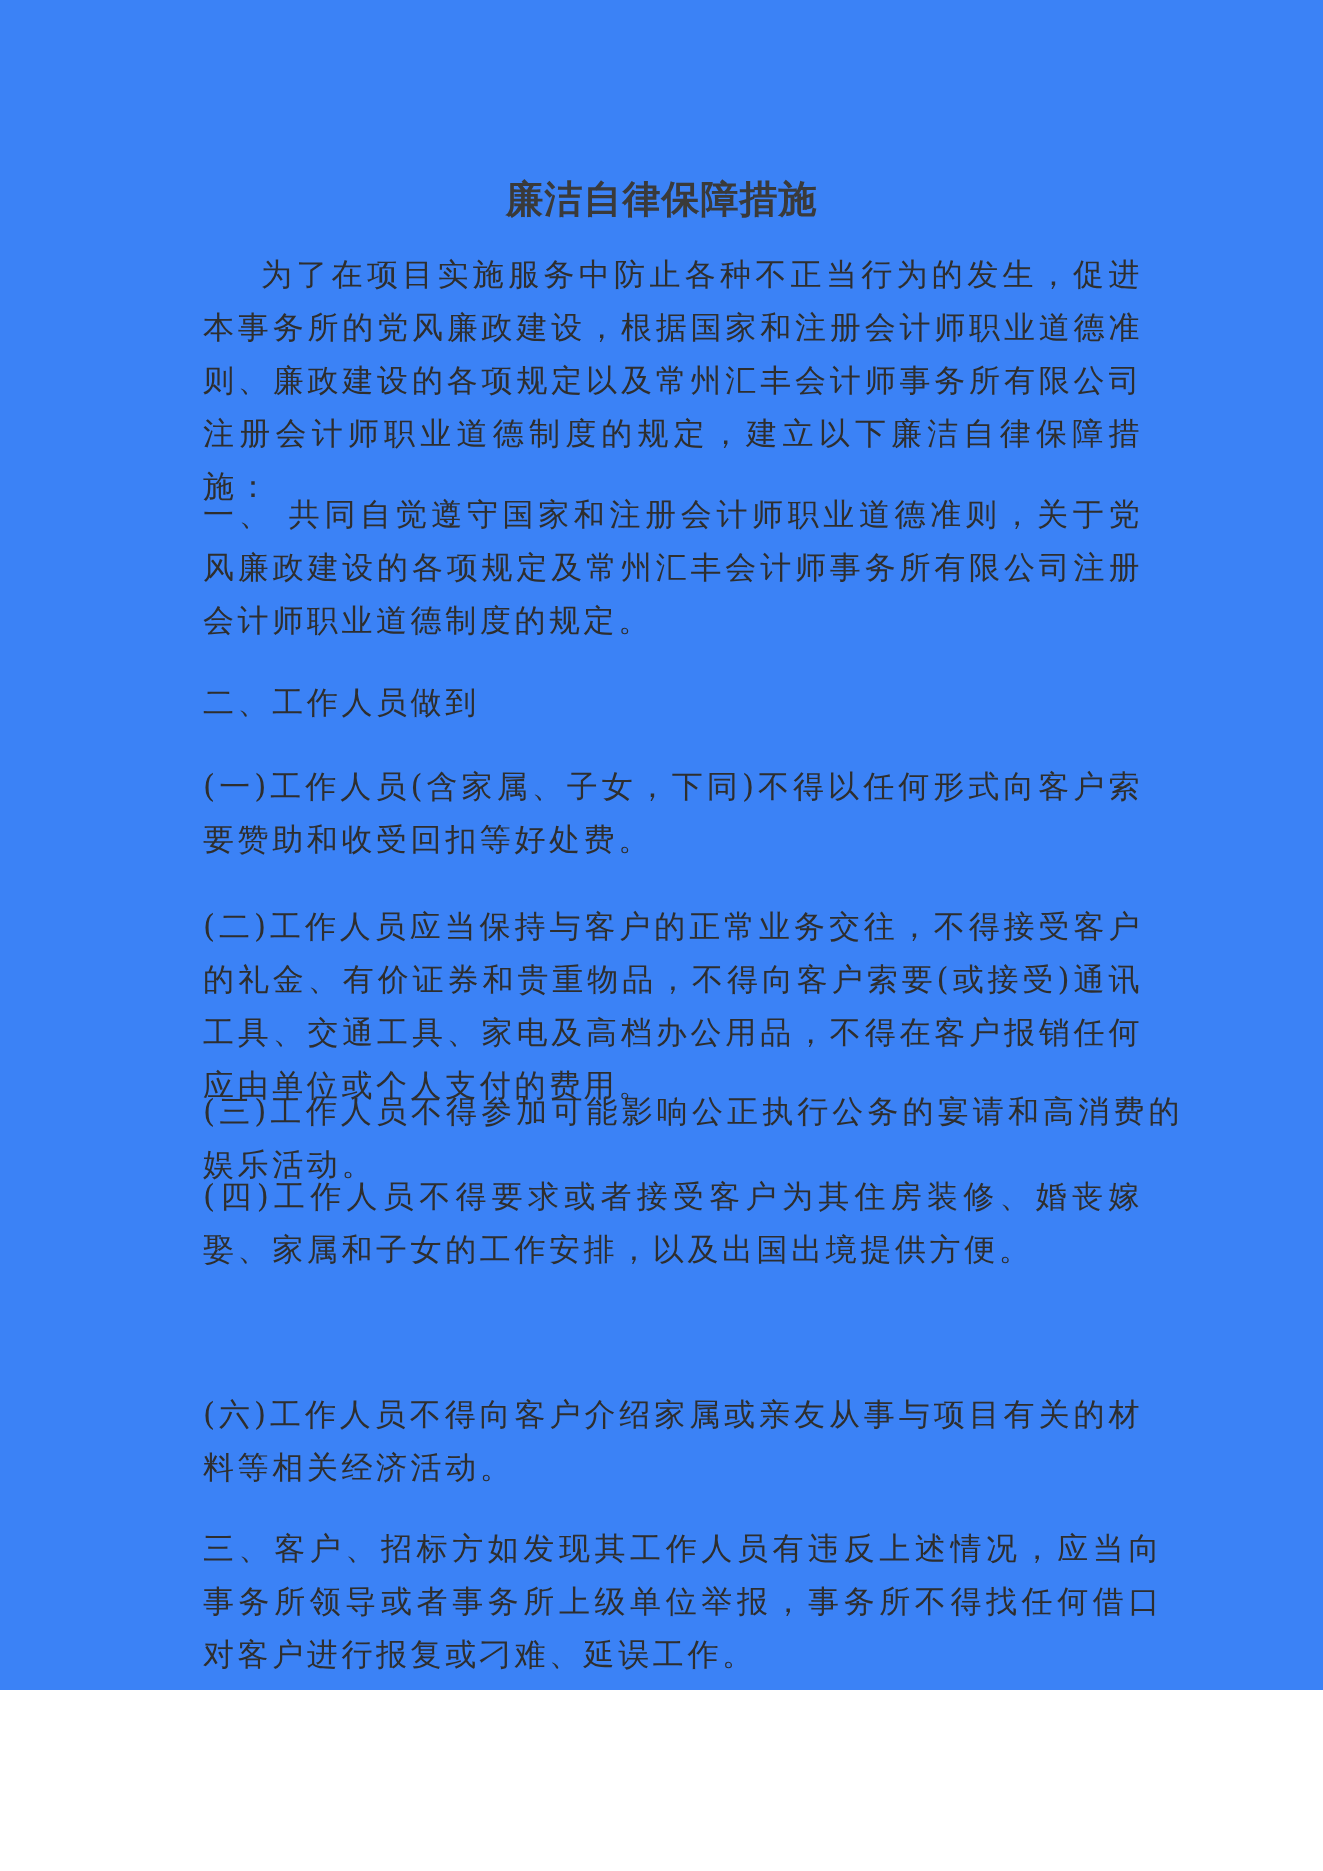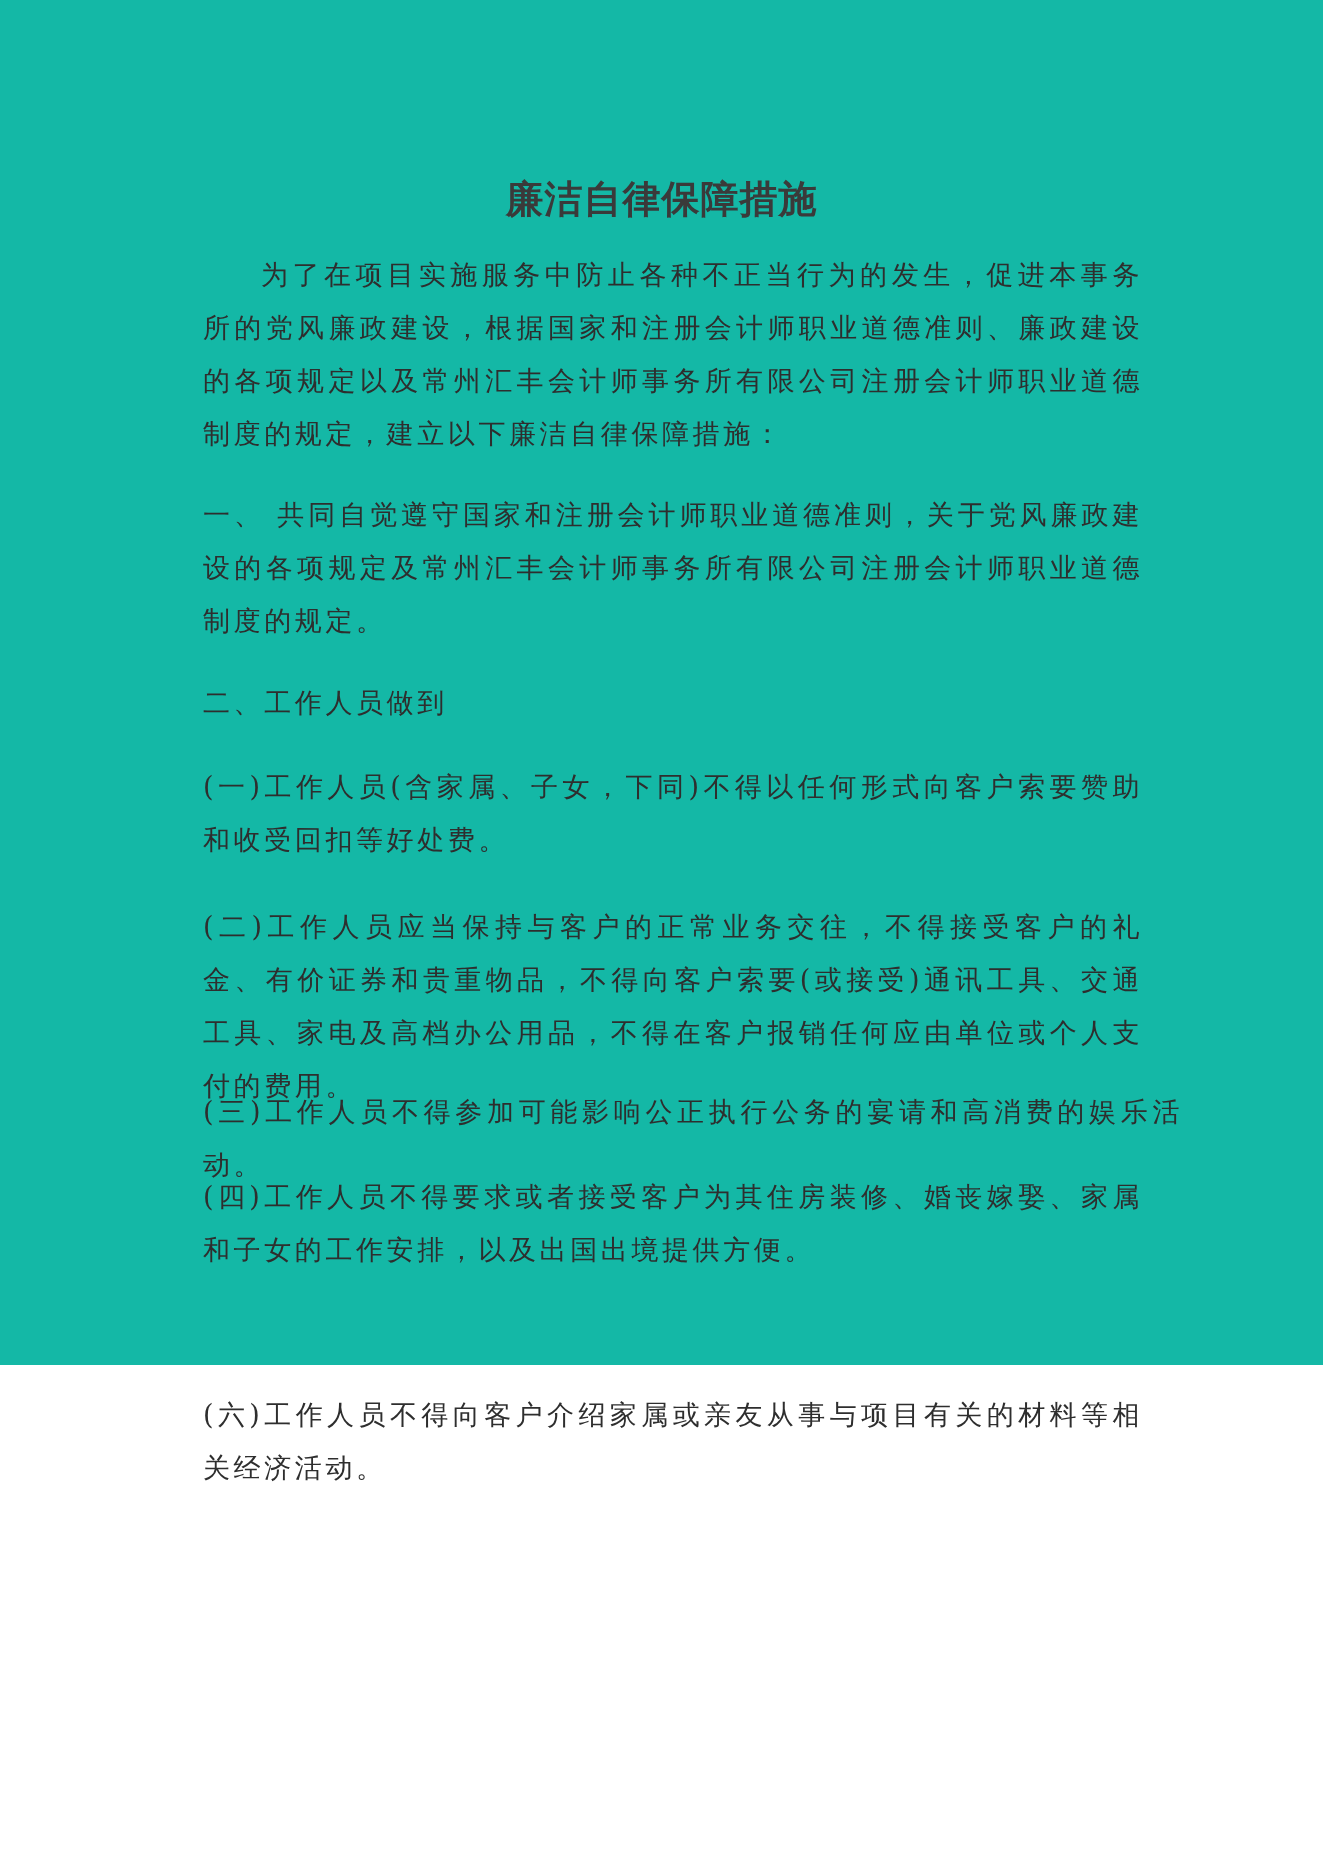--- a/index.html
+++ b/index.html
@@ -1,28 +1,28 @@
 <!DOCTYPE html>
 <html><head>
 <meta charset="utf-8">
 <style>
   html, body { margin: 0; padding: 0; background: #ffffff; }
   body { width: 1323px; height: 1871px; position: relative; overflow: hidden; }
-  .page { position: absolute; left: 0; top: 0; width: 1323px; height: 1365px; background: #14b8a6; }
+  .page { position: absolute; left: 0; top: 0; width: 1323px; height: 1690px; background: #3b82f6; }
   .title {
     position: absolute; left: 0; width: 1323px; top: 170px;
     text-align: center;
     font-family: "DejaVu Sans", "Liberation Sans", sans-serif;
     font-weight: bold; font-size: 38px; color: #3a3a3a;
     letter-spacing: 1px; line-height: 58px;
   }
   .body {
     position: absolute; left: 203px; width: 940px;
     font-family: "DejaVu Serif", "Liberation Serif", serif;
-    font-size: 27px; color: #2e2e2e;
+    font-size: 31px; color: #2e2e2e;
     letter-spacing: 3.6px; line-height: 53px;
     text-align: justify;
   }
   .para { margin: 0; }
   .indent { text-indent: 58px; }
 </style>
 </head>
 <body>
 
 <div class="page">
@@ -54,13 +54,16 @@
 
   <div class="body" style="top:1085px; width:980px;">
     <p class="para">(三)工作人员不得参加可能影响公正执行公务的宴请和高消费的娱乐活动。</p>
   </div>
 
 
   <div class="body" style="top:1388px;">
     <p class="para">(六)工作人员不得向客户介绍家属或亲友从事与项目有关的材料等相关经济活动。</p>
   </div>
 
+  <div class="body" style="top:1522px; width:960px;">
+    <p class="para">三、客户、招标方如发现其工作人员有违反上述情况，应当向事务所领导或者事务所上级单位举报，事务所不得找任何借口对客户进行报复或刁难、延误工作。</p>
+  </div>
 </div>
 
 </body></html>

